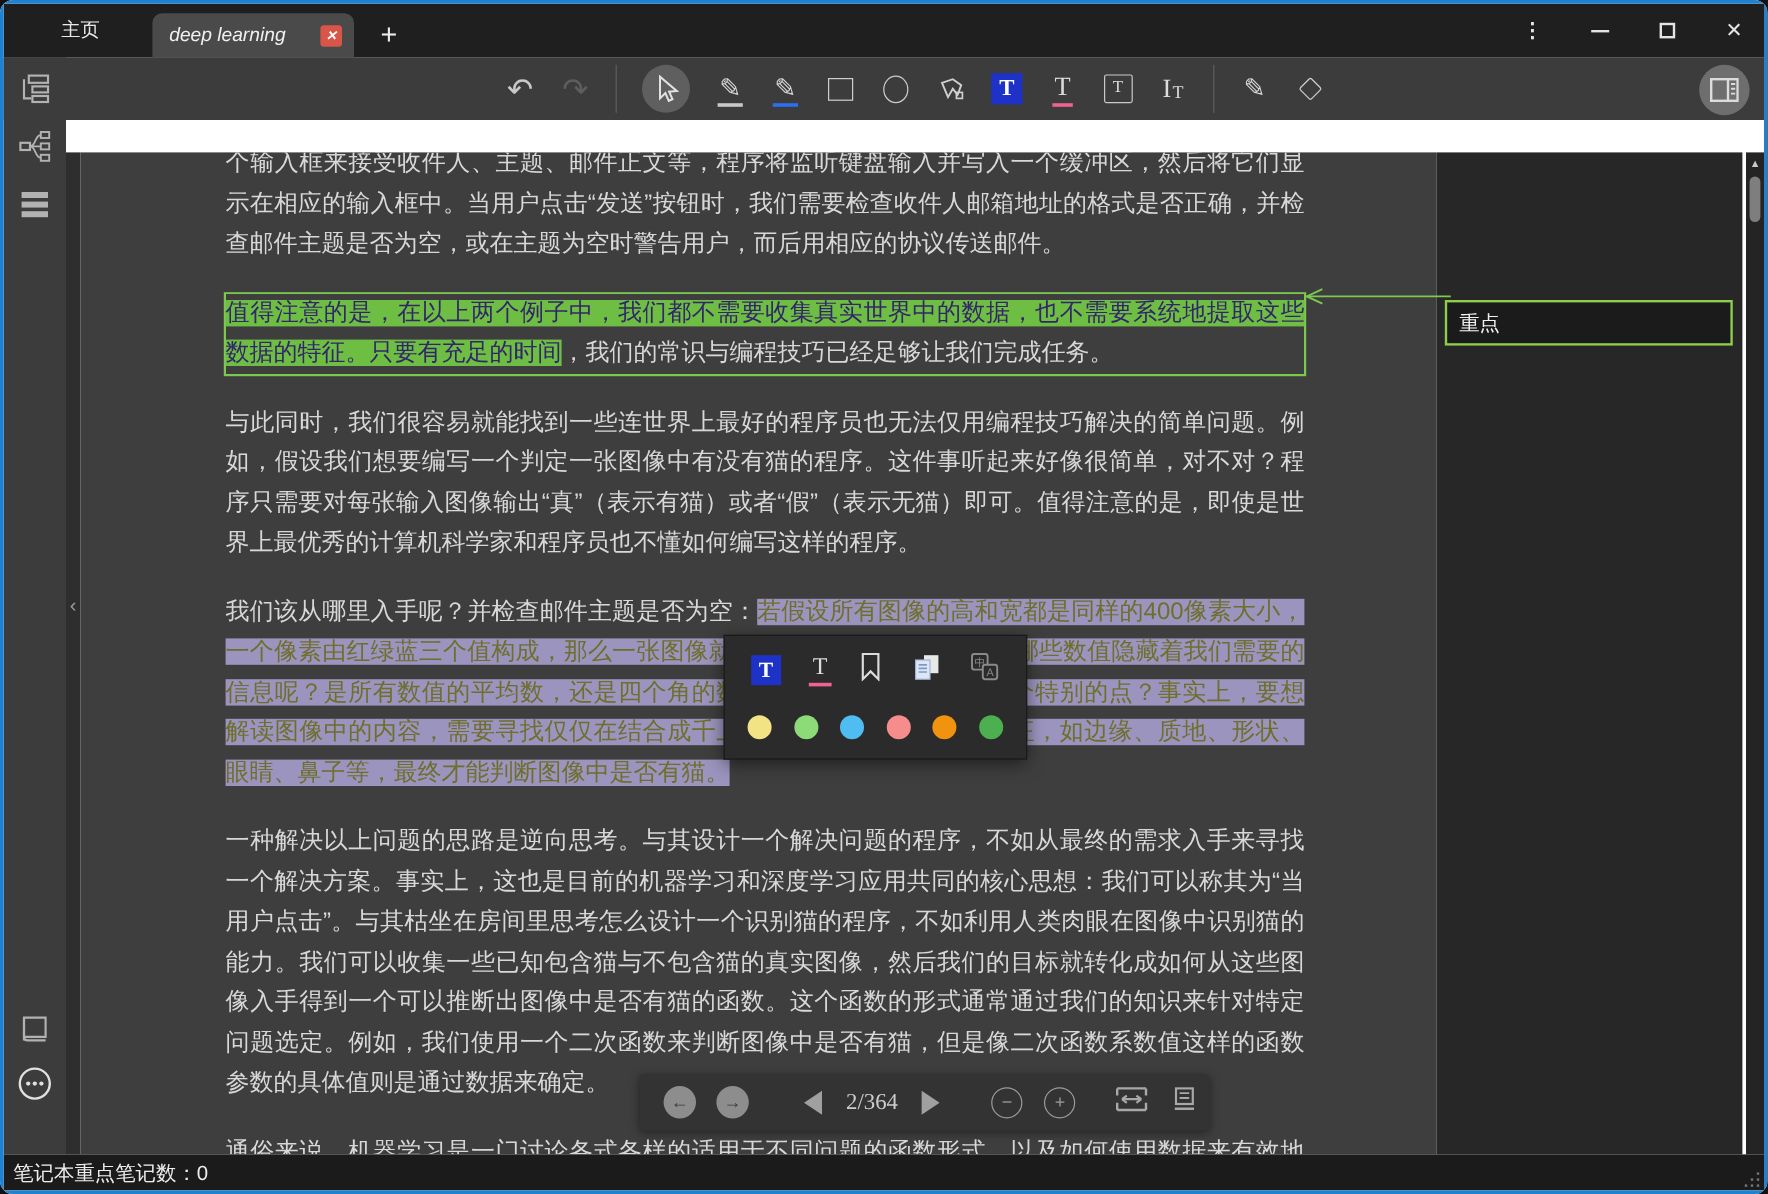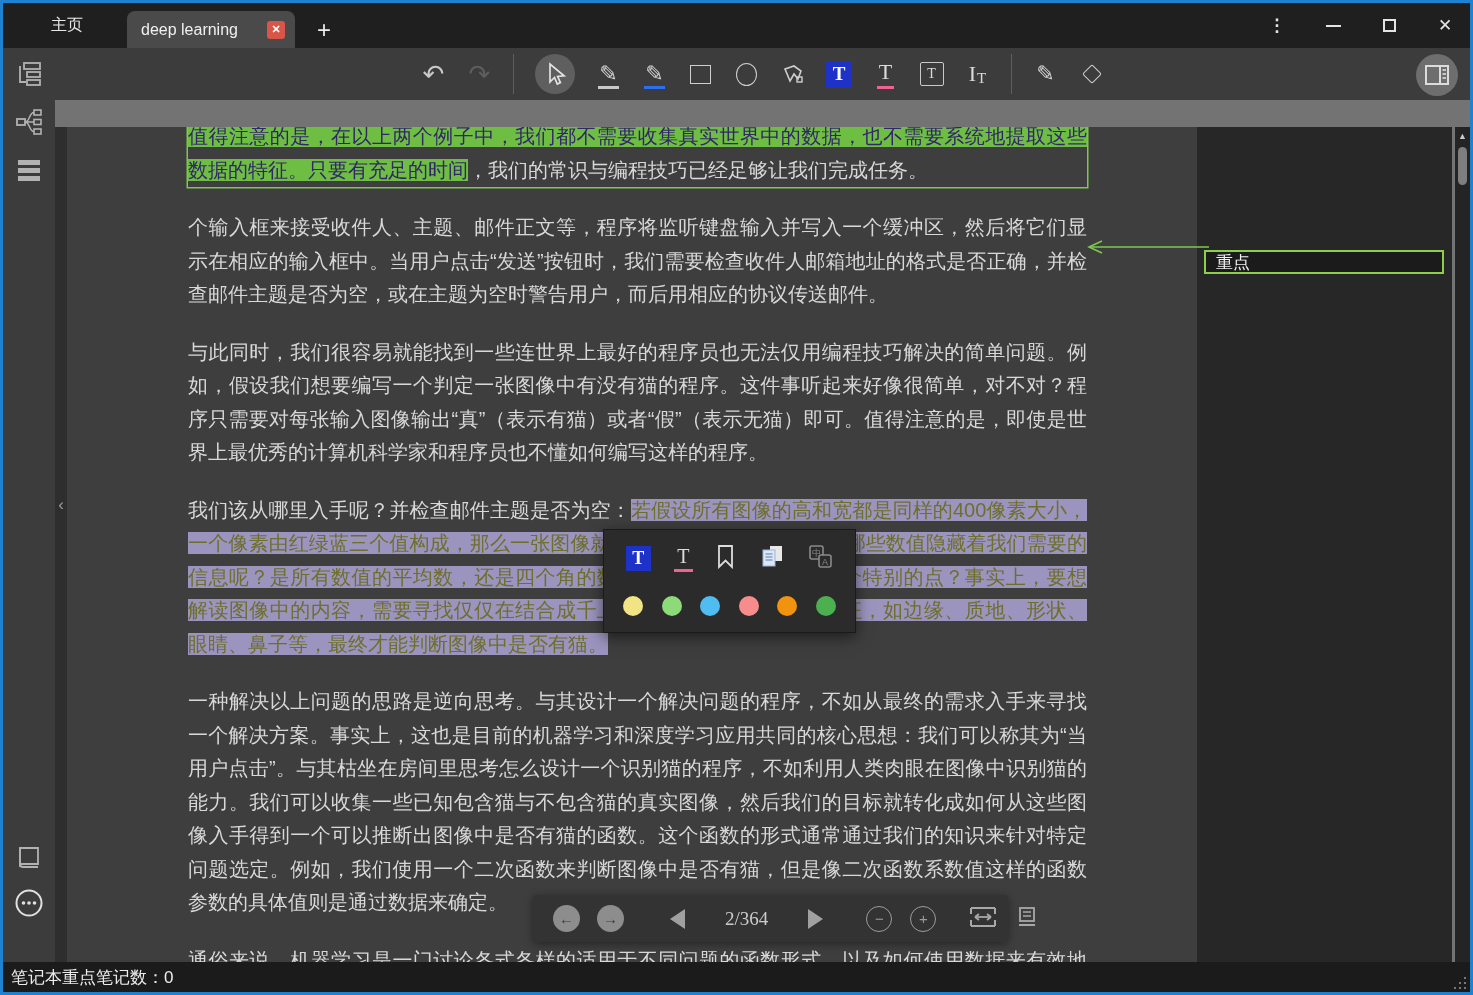--- a/index.html
+++ b/index.html
@@ -1,24 +1,24 @@
 <!DOCTYPE html>
 <html><head>
 <meta charset="utf-8">
 <style>
   * { margin:0; padding:0; box-sizing:border-box; }
   html,body { background:#111; }
   body { font-family:"Liberation Sans", sans-serif; }
-  .window { position:relative; width:1473px; height:995px; background:#737373; overflow:hidden; }
+  .window { position:relative; width:1473px; height:995px; background:#ffffff; overflow:hidden;border-radius:11px; }
   .frame-border { position:absolute; inset:0; border:3px solid #1E82D2; pointer-events:none; z-index:90; }
 
   
   .titlebar { position:absolute; left:3px; top:3px; right:3px; height:45px; background:#1F1F1F; z-index:10; }
   .home-tab { position:absolute; left:30px; top:0; height:45px; padding:0 18px; display:flex; align-items:center; color:#E8E8E8; font-size:16px; cursor:default; }
-  .doc-tab { position:absolute; left:124px; top:8px; width:168px; height:37px; background:#4A4A4A; border-radius:8px 8px 0 0; display:flex; align-items:center; padding:0 10px 0 14px; }
+  .doc-tab { position:absolute; left:124px; top:8px; width:168px; height:37px; background:#4A4A4A; border-radius:8px 8px 0 0; display:flex; align-items:center; padding:0 10px 0 14px;font-style:italic; }
   .doc-tab .tab-label { color:#F0F0F0; font-size:16px; flex:1; white-space:nowrap; }
   .tab-close { width:18px; height:18px; background:#D95548; border-radius:3px; color:#fff; font-size:11px; font-weight:bold; display:flex; align-items:center; justify-content:center; margin-left:8px; }
   .new-tab { position:absolute; left:306px; top:8px; width:30px; height:37px; color:#EDEDED; font-size:24px; font-weight:300; display:flex; align-items:center; justify-content:center; }
   .win-controls { position:absolute; right:10px; top:0; height:45px; display:flex; align-items:center; gap:26px; }
   .win-btn { width:30px; height:30px; display:flex; align-items:center; justify-content:center; color:#E4E4E4; }
   .menu-dots { font-size:17px; font-weight:bold; letter-spacing:0; }
   .min-bar { width:15px; height:2px; background:#E4E4E4; }
   .max-box { width:13px; height:13px; border:2px solid #E4E4E4; }
   .close-x { font-size:17px; }
 
@@ -67,21 +67,21 @@
   
   .popup { position:absolute; left:536px; top:402px; width:253px; height:104px; background:#2B2B2B; border:1px solid #1A1A1A; box-shadow:0 4px 14px rgba(0,0,0,.55); z-index:20; }
   .popup-row1 { position:absolute; left:0; top:8px; width:100%; height:40px; display:flex; align-items:center; justify-content:space-around; padding:0 10px; }
   .popup-row2 { position:absolute; left:0; top:56px; width:100%; height:40px; display:flex; align-items:center; justify-content:space-around; padding:0 10px; }
   .pt-blue { width:25px; height:25px; background:#1E32C8; color:#fff; font-size:18px; font-weight:bold; display:flex; align-items:center; justify-content:center; font-family:"Liberation Serif", serif; }
   .pt-under { font-family:"Liberation Serif", serif; font-size:20px; color:#DCDCDC; border-bottom:3px solid #F06292; padding:0 3px 1px 3px; }
   .color-dot { width:20px; height:20px; border-radius:50%; display:inline-block; }
 
   
   .right-panel { position:absolute; left:1197px; top:127px; width:255px; bottom:33px; background:#272727; z-index:5; }
-  .note-box { position:absolute; left:7px; top:123px; width:240px; height:24px; background:#1B1B1B; border:2px solid #8FCE4C; display:flex; align-items:center; padding-left:10px; color:#F2F2F2; font-size:17px; }
+  .note-box { position:absolute; left:7px; top:123px; width:240px; height:38px; background:#1B1B1B; border:2px solid #8FCE4C; display:flex; align-items:center; padding-left:10px; color:#F2F2F2; font-size:17px; }
   .connector { position:absolute; left:1085px; top:239px; z-index:12; }
 
   
   .scrollbar { position:absolute; right:3px; top:127px; width:15px; bottom:33px; background:#242424; z-index:6; }
   .scroll-up { position:absolute; top:4px; left:0; width:15px; text-align:center; color:#C9C9C9; font-size:9px; }
   .scroll-thumb { position:absolute; top:20px; left:3px; width:9px; height:38px; background:#7E7E7E; border-radius:5px; }
 
   
   .pager { position:absolute; left:466px; top:768px; width:475px; height:47px; background:#333333; border-radius:4px; box-shadow:0 2px 8px rgba(0,0,0,.4); display:flex; align-items:center; z-index:15; }
   .pager-sep { width:1px; height:36px; background:#5C5C5C; }
@@ -234,22 +234,22 @@
       </svg>
     </div>
   </div>
 
   <div class="gutter">
     <span class="collapse-arrow">‹</span>
   </div>
 
   <div class="page">
     <div class="doc-text">
+        <div class="para"><span class="seg">个输入框来接受收件人、主题、邮件正文等，程序将监听键盘输入并写入一个缓冲区，然后将它们显示在相应的输入框中。当用户点击“发送”按钮时，我们需要检查收件人邮箱地址的格式是否正确，并检查邮件主题是否为空，或在主题为空时警告用户，而后用相应的协议传送邮件。</span></div>
         <div class="para selected"><span class="seg hl-green">值得注意的是，在以上两个例子中，我们都不需要收集真实世界中的数据，也不需要系统地提取这些数据的特征。只要有充足的时间</span><span class="seg">，我们的常识与编程技巧已经足够让我们完成任务。</span></div>
-        <div class="para"><span class="seg">个输入框来接受收件人、主题、邮件正文等，程序将监听键盘输入并写入一个缓冲区，然后将它们显示在相应的输入框中。当用户点击“发送”按钮时，我们需要检查收件人邮箱地址的格式是否正确，并检查邮件主题是否为空，或在主题为空时警告用户，而后用相应的协议传送邮件。</span></div>
         <div class="para"><span class="seg">与此同时，我们很容易就能找到一些连世界上最好的程序员也无法仅用编程技巧解决的简单问题。例如，假设我们想要编写一个判定一张图像中有没有猫的程序。这件事听起来好像很简单，对不对？程序只需要对每张输入图像输出“真”（表示有猫）或者“假”（表示无猫）即可。值得注意的是，即使是世界上最优秀的计算机科学家和程序员也不懂如何编写这样的程序。</span></div>
         <div class="para"><span class="seg">我们该从哪里入手呢？并检查邮件主题是否为空：</span><span class="seg hl-purple">若假设所有图像的高和宽都是同样的400像素大小，一个像素由红绿蓝三个值构成，那么一张图像就表示为120万个数值。那么哪些数值隐藏着我们需要的信息呢？是所有数值的平均数，还是四个角的数值，抑或是图像中的某一个特别的点？事实上，要想解读图像中的内容，需要寻找仅仅在结合成千上万的数值时才会出现的特征，如边缘、质地、形状、眼睛、鼻子等，最终才能判断图像中是否有猫。</span></div>
         <div class="para"><span class="seg">一种解决以上问题的思路是逆向思考。与其设计一个解决问题的程序，不如从最终的需求入手来寻找一个解决方案。事实上，这也是目前的机器学习和深度学习应用共同的核心思想：我们可以称其为“当用户点击”。与其枯坐在房间里思考怎么设计一个识别猫的程序，不如利用人类肉眼在图像中识别猫的能力。我们可以收集一些已知包含猫与不包含猫的真实图像，然后我们的目标就转化成如何从这些图像入手得到一个可以推断出图像中是否有猫的函数。这个函数的形式通常通过我们的知识来针对特定问题选定。例如，我们使用一个二次函数来判断图像中是否有猫，但是像二次函数系数值这样的函数参数的具体值则是通过数据来确定。</span></div>
         <div class="para"><span class="seg">通俗来说，机器学习是一门讨论各式各样的适用于不同问题的函数形式，以及如何使用数据来有效地获</span></div>
       </div>
 
     <div class="popup">
       <div class="popup-row1">
         <span class="pt-blue">T</span>
         <span class="pt-under">T</span>
@@ -287,21 +287,21 @@
     </div>
 
     <div class="pager">
       <div style="display:flex; align-items:center; gap:17px; padding:0 20px;">
         <span class="nav-circle">←</span>
         <span class="nav-circle">→</span>
       </div>
       <div class="pager-sep"></div>
       <div style="display:flex; align-items:center; gap:0; padding:0 26px;">
         <span class="tri-left"></span>
-        <span class="page-num" style="margin:0 40px;">2/364</span>
+        <span class="page-num" style="margin:0 20px;">2/364</span>
         <span class="tri-right"></span>
       </div>
       <div class="pager-sep"></div>
       <div style="display:flex; align-items:center; gap:18px; padding:0 17px;">
         <span class="zoom-circle">−</span>
         <span class="zoom-circle">+</span>
       </div>
       <div class="pager-sep"></div>
       <div style="display:flex; align-items:center; gap:20px; padding:0 16px;">
         <span>

